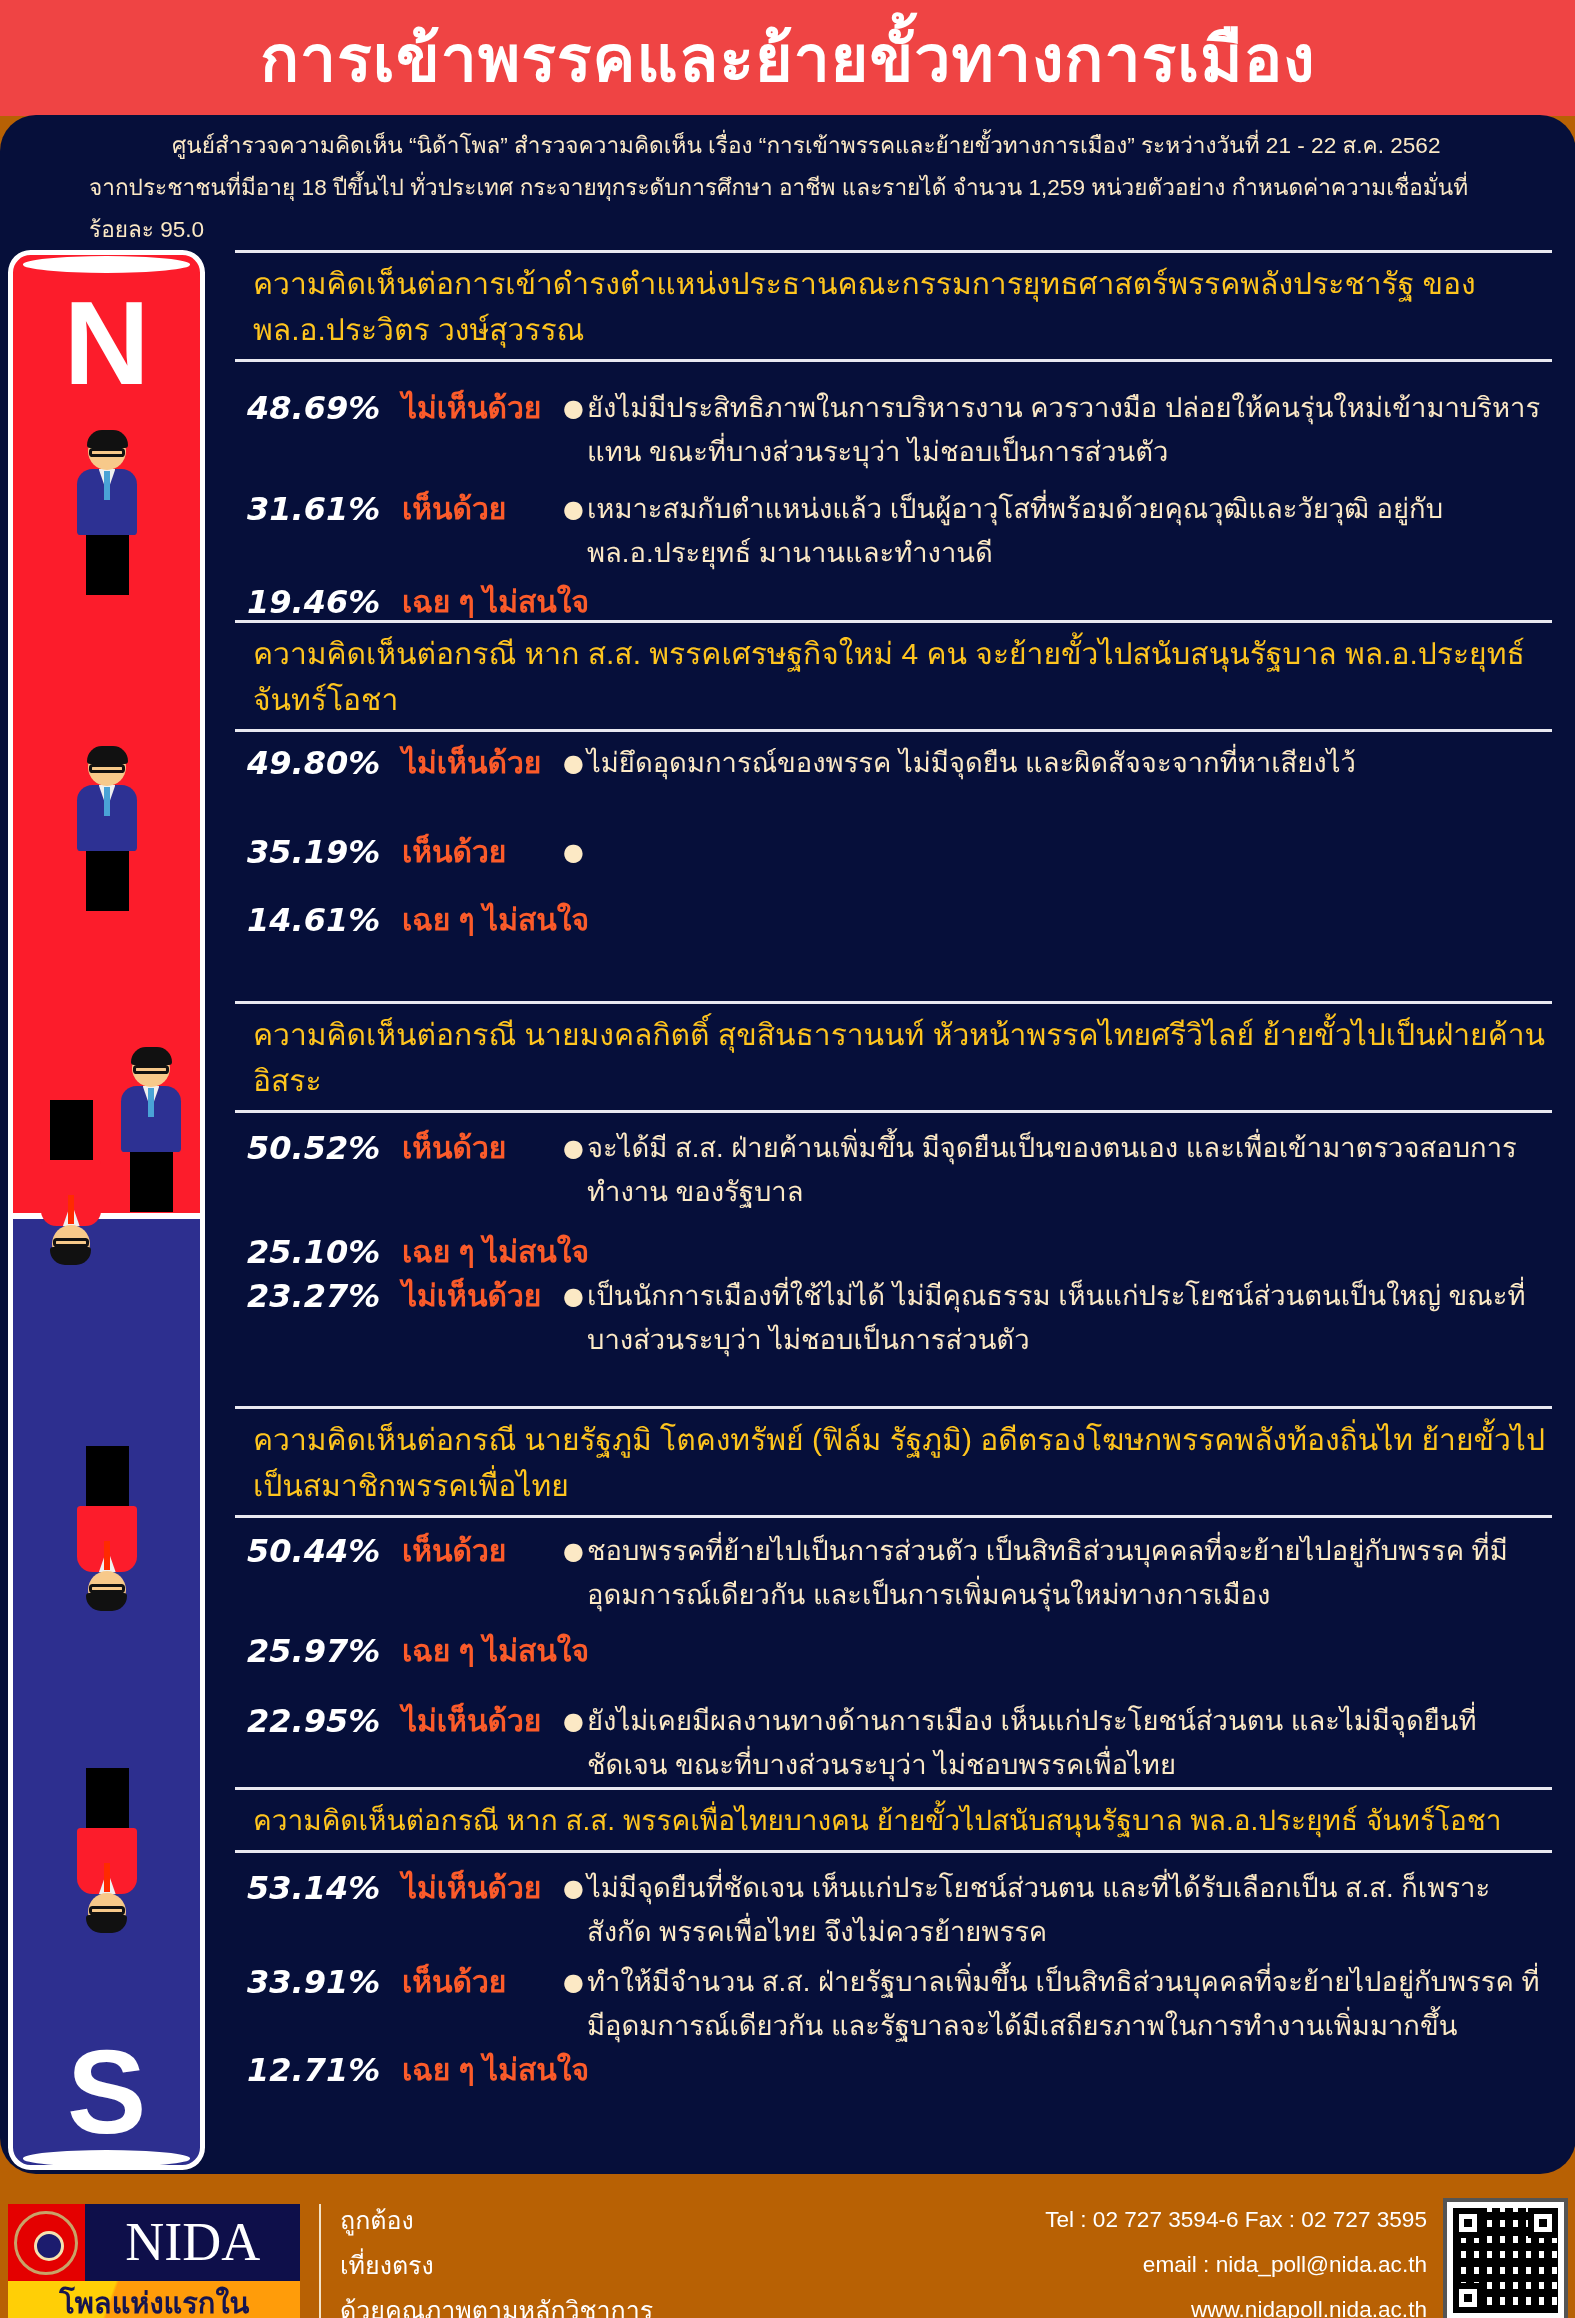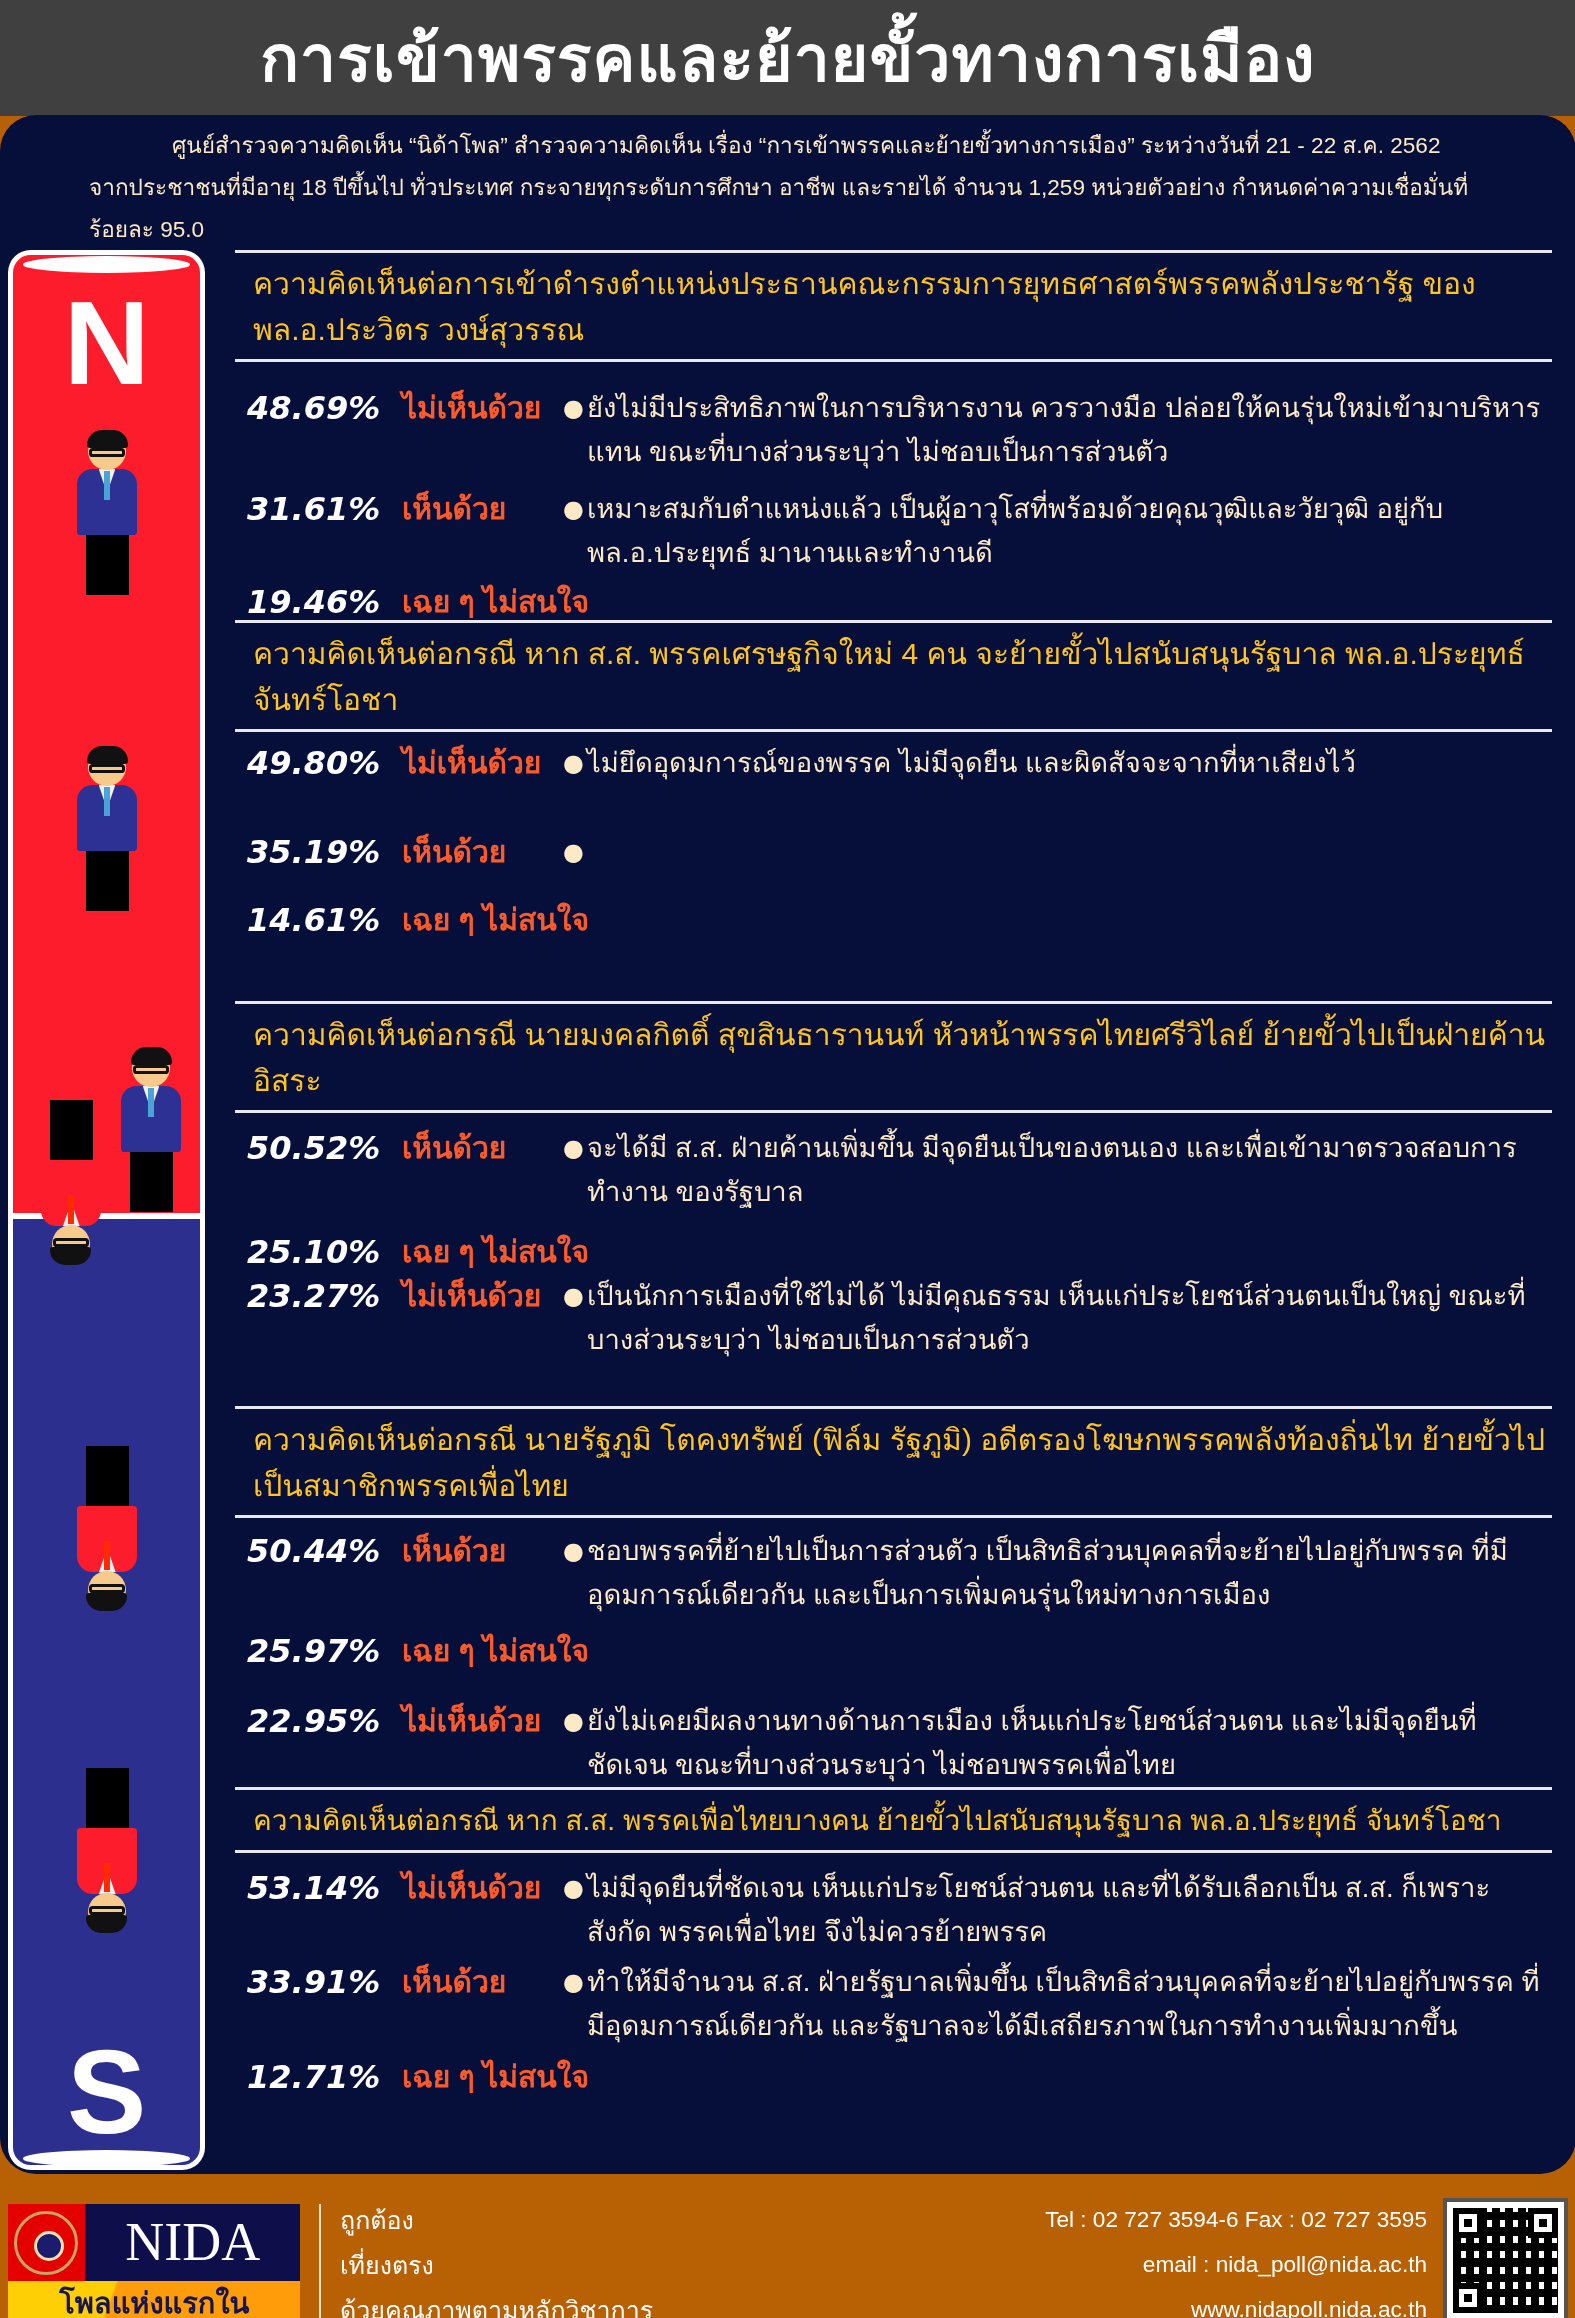--- a/index.html
+++ b/index.html
@@ -1,19 +1,19 @@
 <!DOCTYPE html>
 <html style="font-size:9.5px"><head>
 <meta charset="utf-8">
 <style>
   * { box-sizing: border-box; margin: 0; padding: 0; }
   html, body { width: 1576px; height: 2319px; background: #b86104; overflow: hidden; }
   body { position: relative; font-family: "DejaVu Sans", "Liberation Sans", sans-serif; }
 
-  .title-bar { position: absolute; left: 0; top: 0; width: 1576px; height: 116px; background: #404040;
+  .title-bar { position: absolute; left: 0; top: 0; width: 1576px; height: 116px; background: #ef4444;
     display: flex; align-items: center; justify-content: center; }
   .title-bar h1 { color: #ffffff; font-size: 64px; font-weight: bold; letter-spacing: 1.2px; font-family: "DejaVu Sans", sans-serif; }
 
   .panel { position: absolute; left: 0; top: 115px; width: 1576px; height: 2059px; background: #060f3a;
     border-radius: 36px 36px 36px 36px; }
 
   .intro { position: absolute; left: 89px; top: 125px; width: 1395px; color: #fce9c5; font-size: 22.6px; line-height: 42px; font-family: "Liberation Sans", sans-serif; }
   .intro p { text-indent: 83px; margin-left: 0px; }
 
   
@@ -233,21 +233,21 @@
       <div class="label">ไม่เห็นด้วย</div>
       <div class="bullet">●</div>
       <div class="reason">ไม่มีจุดยืนที่ชัดเจน เห็นแก่ประโยชน์ส่วนตน และที่ได้รับเลือกเป็น ส.ส. ก็เพราะสังกัด พรรคเพื่อไทย จึงไม่ควรย้ายพรรค</div>
     </div>
     <div class="row" style="margin-top:6px;">
       <div class="pct">33.91%</div>
       <div class="label">เห็นด้วย</div>
       <div class="bullet">●</div>
       <div class="reason">ทำให้มีจำนวน ส.ส. ฝ่ายรัฐบาลเพิ่มขึ้น เป็นสิทธิส่วนบุคคลที่จะย้ายไปอยู่กับพรรค ที่มีอุดมการณ์เดียวกัน และรัฐบาลจะได้มีเสถียรภาพในการทำงานเพิ่มมากขึ้น</div>
     </div>
-    <div class="row" style="margin-top:7px;">
+    <div class="row" style="margin-top:0;">
       <div class="pct">12.71%</div>
       <div class="label" style="width:auto;">เฉย ๆ ไม่สนใจ</div>
     </div>
   </div>
 </div>
 
 <div class="footer">
   <div class="logo">
     <div class="top-left"></div>
     <div class="seal"></div>

